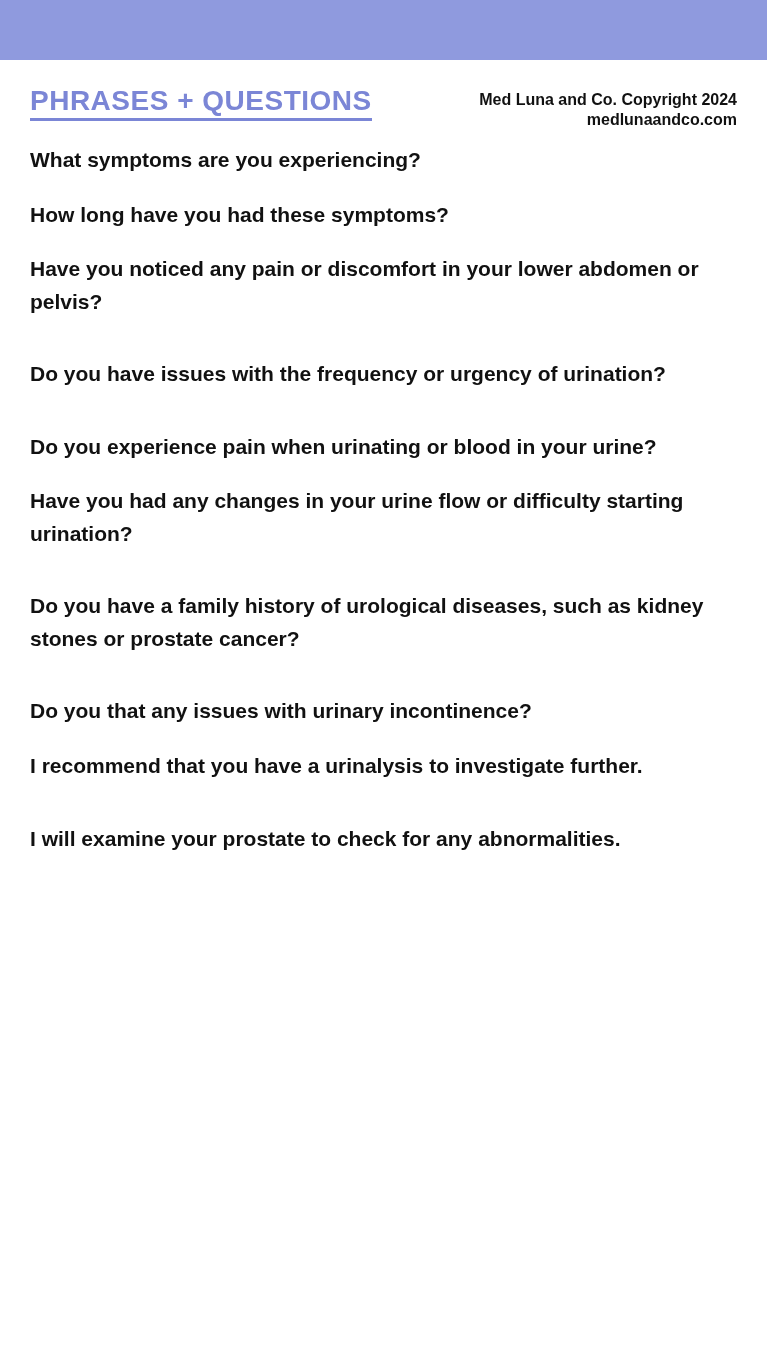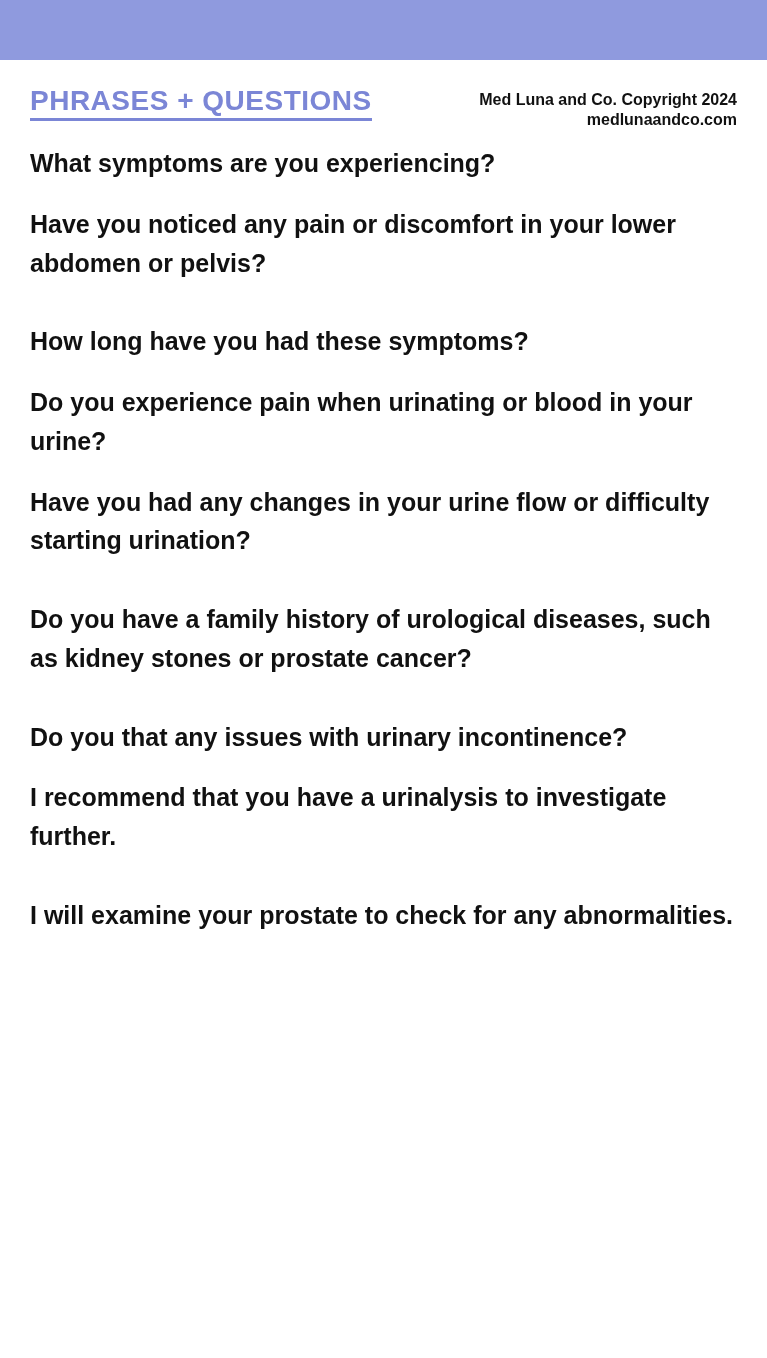--- a/index.html
+++ b/index.html
@@ -80,21 +80,21 @@
     line-height: 1.25;
     padding-top: 4px;
   }
   .phrase-list {
     list-style: none;
     margin: 0;
     padding: 0;
   }
   .phrase-item {
     color: #111111;
-    font-size: 25px;
+    font-size: 21px;
     font-weight: bold;
     line-height: 1.55;
     margin: 0 0 22px 0;
   }
   .phrase-item.gap-lg {
     margin-bottom: 40px;
   }
   .phrase-item.gap-md {
     margin-bottom: 32px;
   }
@@ -111,22 +111,23 @@
     <div class="header-row">
       <div class="section-heading">PHRASES + QUESTIONS</div>
       <div class="copyright">
         <div>Med Luna and Co. Copyright 2024</div>
         <div>medlunaandco.com</div>
       </div>
     </div>
 
     <ul class="phrase-list">
         <li class="phrase-item">What symptoms are you experiencing?</li>
+        <li class="phrase-item">How long have you had these symptoms?</li>
         <li class="phrase-item gap-lg">Have you noticed any pain or discomfort in your lower abdomen or pelvis?</li>
-        <li class="phrase-item">How long have you had these symptoms?</li>
+        <li class="phrase-item gap-lg">Do you have issues with the frequency or urgency of urination?</li>
         <li class="phrase-item">Do you experience pain when urinating or blood in your urine?</li>
         <li class="phrase-item gap-lg">Have you had any changes in your urine flow or difficulty starting urination?</li>
         <li class="phrase-item gap-lg">Do you have a family history of urological diseases, such as kidney stones or prostate cancer?</li>
         <li class="phrase-item">Do you that any issues with urinary incontinence?</li>
         <li class="phrase-item gap-lg">I recommend that you have a urinalysis to investigate further.</li>
         <li class="phrase-item gap-md">I will examine your prostate to check for any abnormalities.</li>
       </ul>
 
   </div>
 

